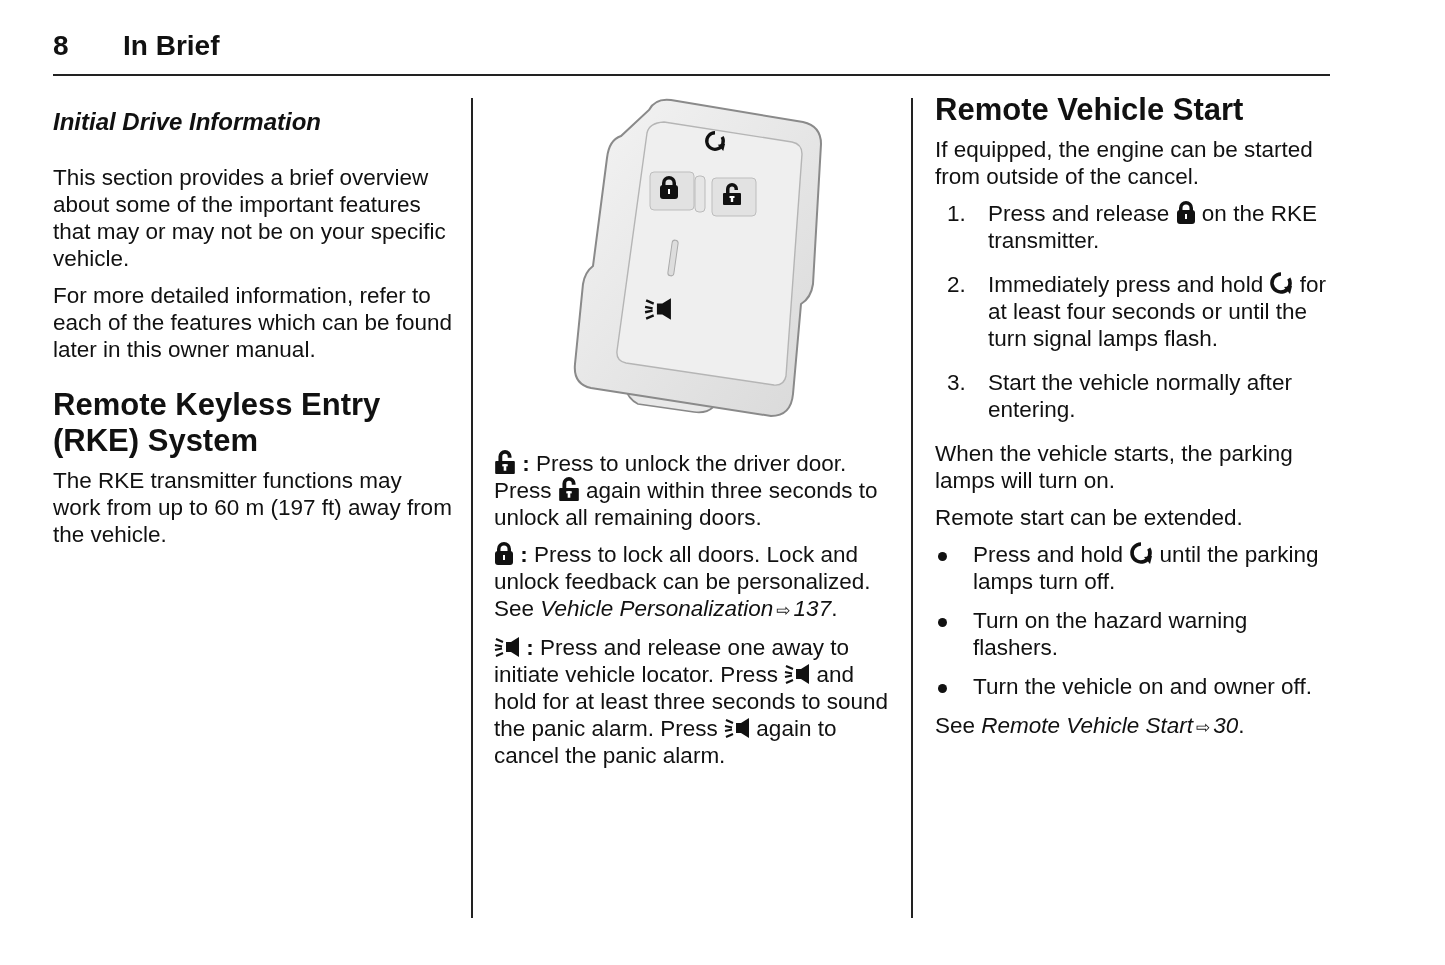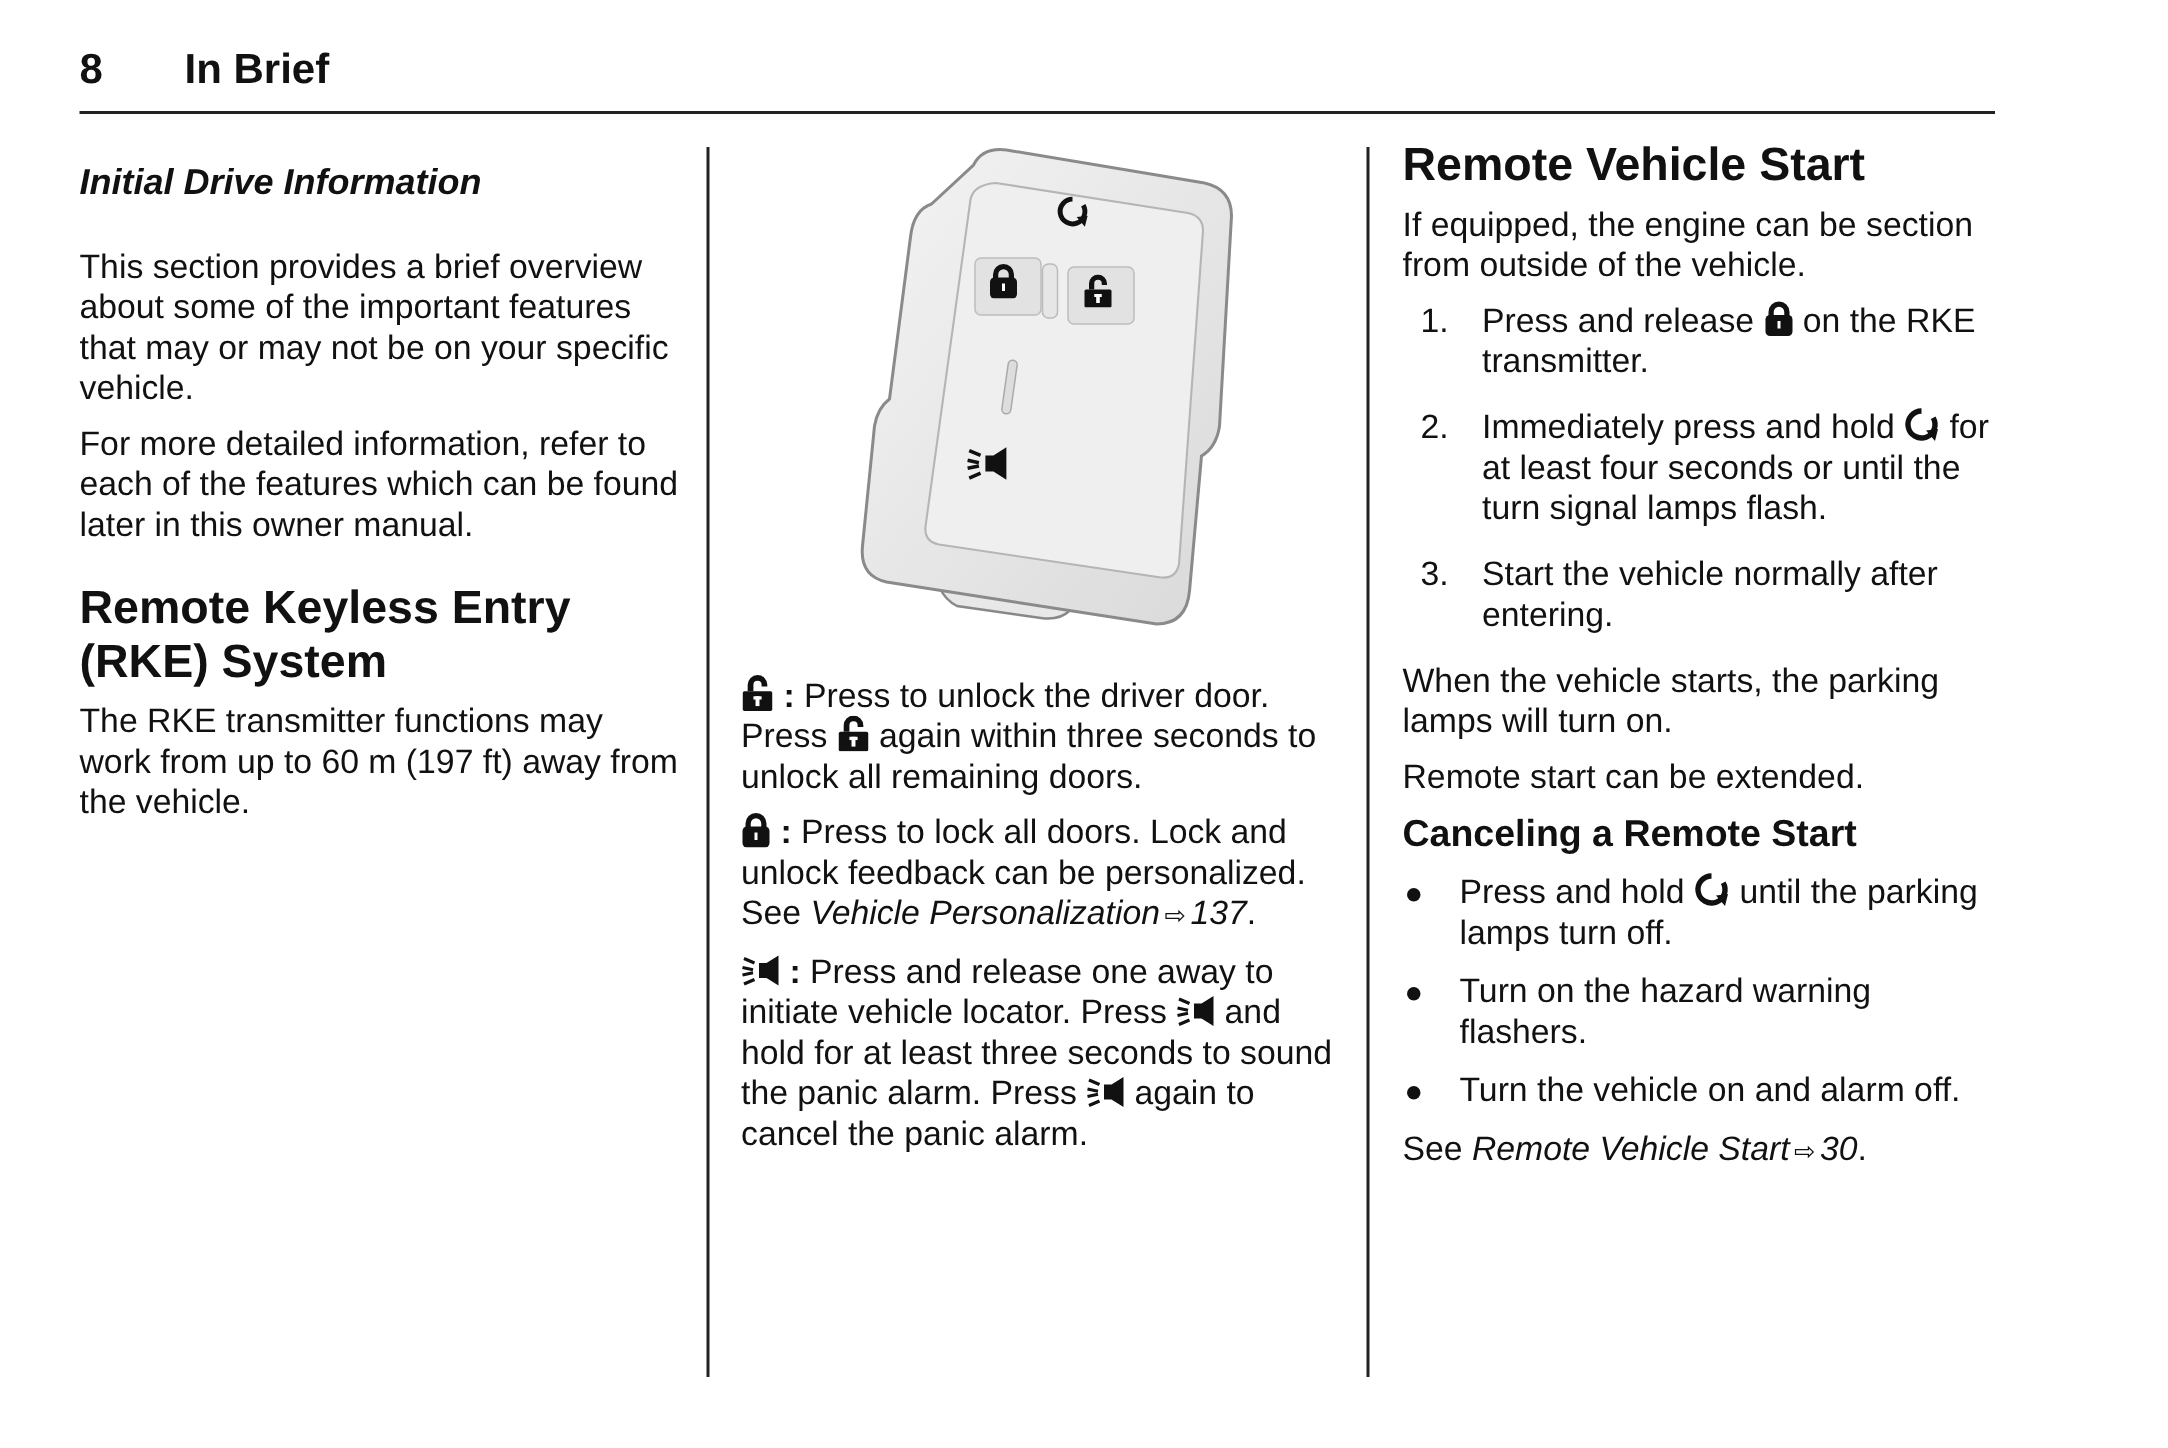--- a/index.html
+++ b/index.html
@@ -129,54 +129,53 @@
         <use href="#sym-panic"></use>
       </svg><span> and hold for at least three seconds to sound the panic alarm. Press </span><svg class="icon" width="26" height="22">
         <use href="#sym-panic"></use>
       </svg><span> again to cancel the panic alarm.</span>
   </p>
 
 </div>
 
 <div class="col col3">
   <h2>Remote Vehicle Start</h2>
-  <p>If equipped, the engine can be section from outside of the vehicle.</p>
+  <p>If equipped, the engine can be started from outside of the cancel.</p>
   <ol>
     <li>
       <span class="num">1.</span>
       <span>Press and release </span><svg class="icon" width="20" height="24">
           <use href="#sym-lock"></use>
         </svg><span> on the RKE transmitter.</span>
     </li>
     <li>
       <span class="num">2.</span>
       <span>Immediately press and hold </span><svg class="icon" width="24" height="24">
           <use href="#sym-start"></use>
         </svg><span> for at least four seconds or until the turn signal lamps flash.</span>
     </li>
     <li>
       <span class="num">3.</span>
       <span>Start the vehicle normally after entering.</span>
     </li>
   </ol>
   <p>When the vehicle starts, the parking lamps will turn on.</p>
   <p>Remote start can be extended.</p>
-  <h3 class="canceling">Canceling a Remote Start</h3>
   <ul>
     <li>
       <span class="dot"></span>
       <span>Press and hold </span><svg class="icon" width="24" height="24">
           <use href="#sym-start"></use>
         </svg><span> until the parking lamps turn off.</span>
     </li>
     <li>
       <span class="dot"></span>
       <span>Turn on the hazard warning flashers.</span>
     </li>
     <li>
       <span class="dot"></span>
-      <span>Turn the vehicle on and alarm off.</span>
+      <span>Turn the vehicle on and owner off.</span>
     </li>
   </ul>
   <p>
     <span>See </span><span class="i">Remote Vehicle Start</span><span class="arrow">⇨</span><span class="i">30</span><span>.</span>
   </p>
 </div>
 
 </body></html>

